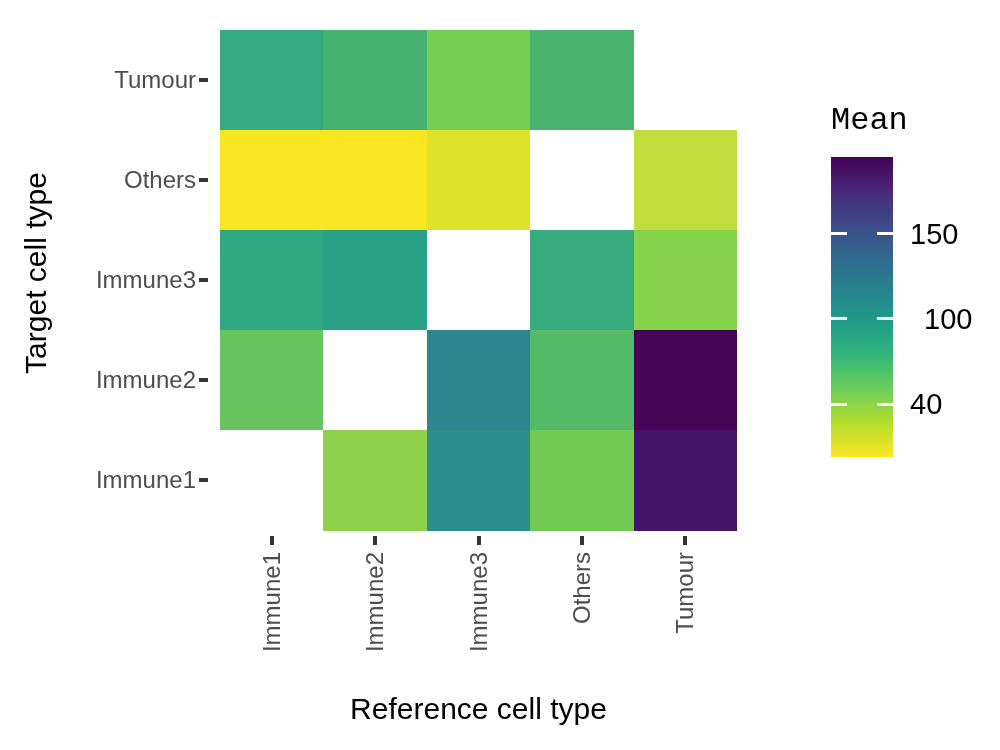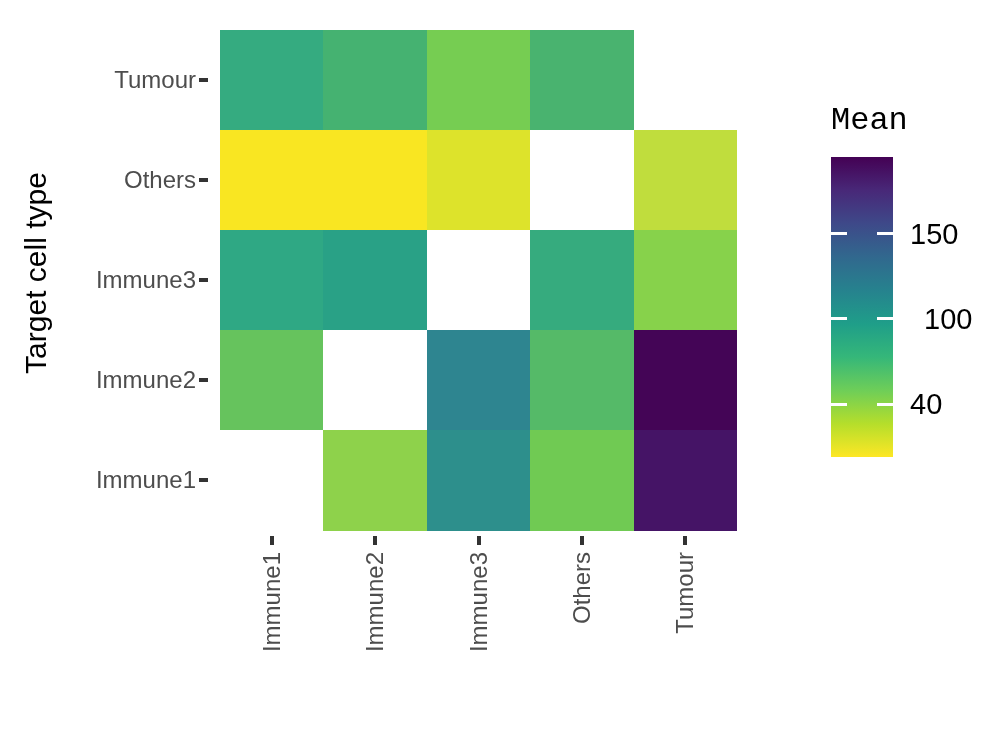--- a/index.html
+++ b/index.html
@@ -50,20 +50,21 @@
   }
 </style>
 </head>
 <body>
 
 <div id="figure">
   <div id="panel"></div>
 
   <div id="y-axis-title" class="axis-title" style="left:-104px; top:256px;">Target cell type</div>
 
+  <div id="x-axis-title" class="axis-title" style="left:220px; top:692px;">Reference cell type</div>
 
   <div id="legend">
     <div id="legend-title" style="left:831px; top:102px;">Mean</div>
     <div id="colorbar" style="left: 831px; top: 157px; width: 62px; height: 300px; background: linear-gradient(rgb(68, 1, 84) 0%, rgb(72, 40, 120) 11.1%, rgb(62, 73, 137) 22.2%, rgb(49, 104, 142) 33.3%, rgb(38, 130, 142) 44.4%, rgb(31, 158, 137) 55.6%, rgb(53, 183, 121) 66.7%, rgb(110, 206, 88) 77.8%, rgb(181, 222, 43) 88.9%, rgb(253, 231, 37) 100%);"></div>
   </div>
 <div class="cell" style="left: 220px; top: 30px; width: 103.9px; height: 100.5px; background: rgb(53, 171, 128);"></div>
     <div class="cell" style="left: 323.4px; top: 30px; width: 103.9px; height: 100.5px; background: rgb(69, 178, 113);"></div>
     <div class="cell" style="left: 426.8px; top: 30px; width: 103.9px; height: 100.5px; background: rgb(118, 205, 82);"></div>
     <div class="cell" style="left: 530.2px; top: 30px; width: 103.9px; height: 100.5px; background: rgb(73, 179, 111);"></div>
     <div class="cell" style="left: 633.6px; top: 30px; width: 103.9px; height: 100.5px; background: rgb(255, 255, 255);"></div>

